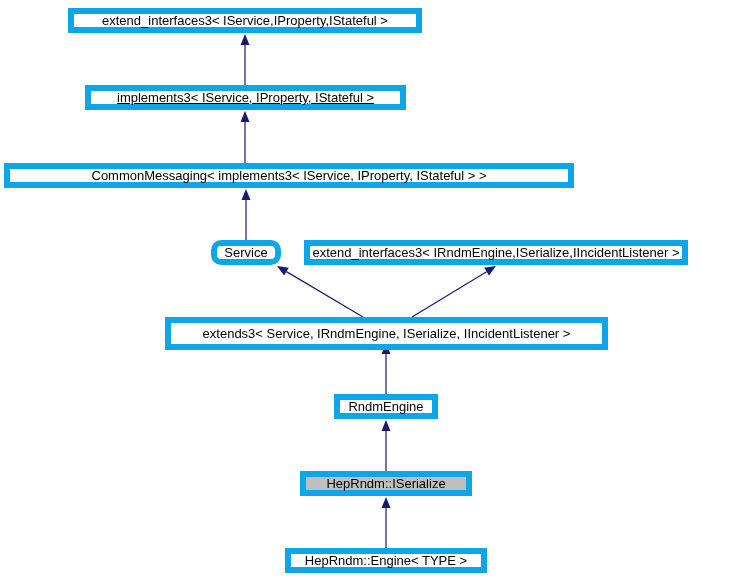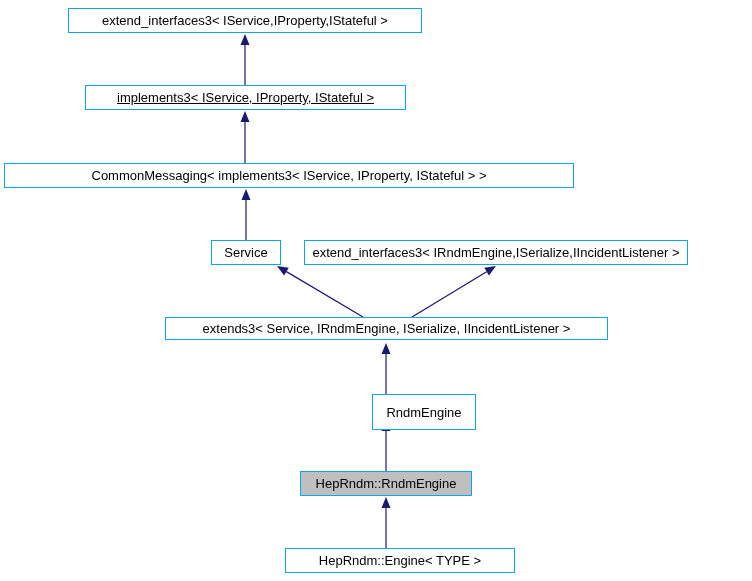--- a/index.html
+++ b/index.html
@@ -19,21 +19,21 @@
     position: absolute;
     left: 0;
     top: 0;
     width: 752px;
     height: 581px;
     pointer-events: none;
   }
   .class-node {
     position: absolute;
     box-sizing: border-box;
-    border: 1px solid #0ea5e9;
+    border: 6px solid #0ea5e9;
     background: #ffffff;
     color: #000000;
     font-size: 13px;
     line-height: 1;
     display: flex;
     align-items: center;
     justify-content: center;
     white-space: nowrap;
     cursor: pointer;
   }
@@ -61,20 +61,20 @@
       <polygon points="386,343 390.5,354 381.5,354" fill="#191970"></polygon>
       <line x1="386" y1="471" x2="386" y2="431" stroke="#191970" stroke-width="1.2"></line>
       <polygon points="386,420 390.5,431 381.5,431" fill="#191970"></polygon>
       <line x1="386" y1="548" x2="386" y2="508" stroke="#191970" stroke-width="1.2"></line>
       <polygon points="386,497 390.5,508 381.5,508" fill="#191970"></polygon>
     </svg>
   <div id="nodes-layer">
       <div class="class-node" style="left: 68px; top: 8px; width: 354px; height: 25px;">extend_interfaces3&lt; IService,IProperty,IStateful &gt;</div>
       <div class="class-node" style="left: 85px; top: 85px; width: 321px; height: 25px; text-decoration: underline;">implements3&lt; IService, IProperty, IStateful &gt;</div>
       <div class="class-node" style="left: 4px; top: 163px; width: 570px; height: 25px;">CommonMessaging&lt; implements3&lt; IService, IProperty, IStateful &gt; &gt;</div>
-      <div class="class-node" style="left: 211px; top: 240px; width: 70px; height: 25px;">Service</div>
+      <div class="class-node" style="left: 211px; top: 240px; width: 70px; height: 25px; border-radius: 10px;">Service</div>
       <div class="class-node" style="left: 304px; top: 240px; width: 384px; height: 25px;">extend_interfaces3&lt; IRndmEngine,ISerialize,IIncidentListener &gt;</div>
-      <div class="class-node" style="left: 165px; top: 317px; width: 443px; height: 23px;">extends3&lt; Service, IRndmEngine, ISerialize, IIncidentListener &gt;</div>
-      <div class="class-node" style="left: 334px; top: 394px; width: 104px; height: 36px; margin-left: 38px;">RndmEngine</div>
-      <div class="class-node highlighted" style="left: 300px; top: 471px; width: 172px; height: 25px;">HepRndm::RndmEngine</div>
-      <div class="class-node" style="left: 285px; top: 548px; width: 230px; height: 25px;">HepRndm::Engine&lt; TYPE &gt;</div>
+      <div class="class-node" style="left: 165px; top: 317px; width: 443px; height: 33px;">extends3&lt; Service, IRndmEngine, ISerialize, IIncidentListener &gt;</div>
+      <div class="class-node" style="left: 334px; top: 394px; width: 104px; height: 25px;">RndmEngine</div>
+      <div class="class-node highlighted" style="left: 300px; top: 471px; width: 172px; height: 25px;">HepRndm::ISerialize</div>
+      <div class="class-node" style="left: 285px; top: 548px; width: 202px; height: 25px;">HepRndm::Engine&lt; TYPE &gt;</div>
     </div>
 </div>
 
 </body></html>

